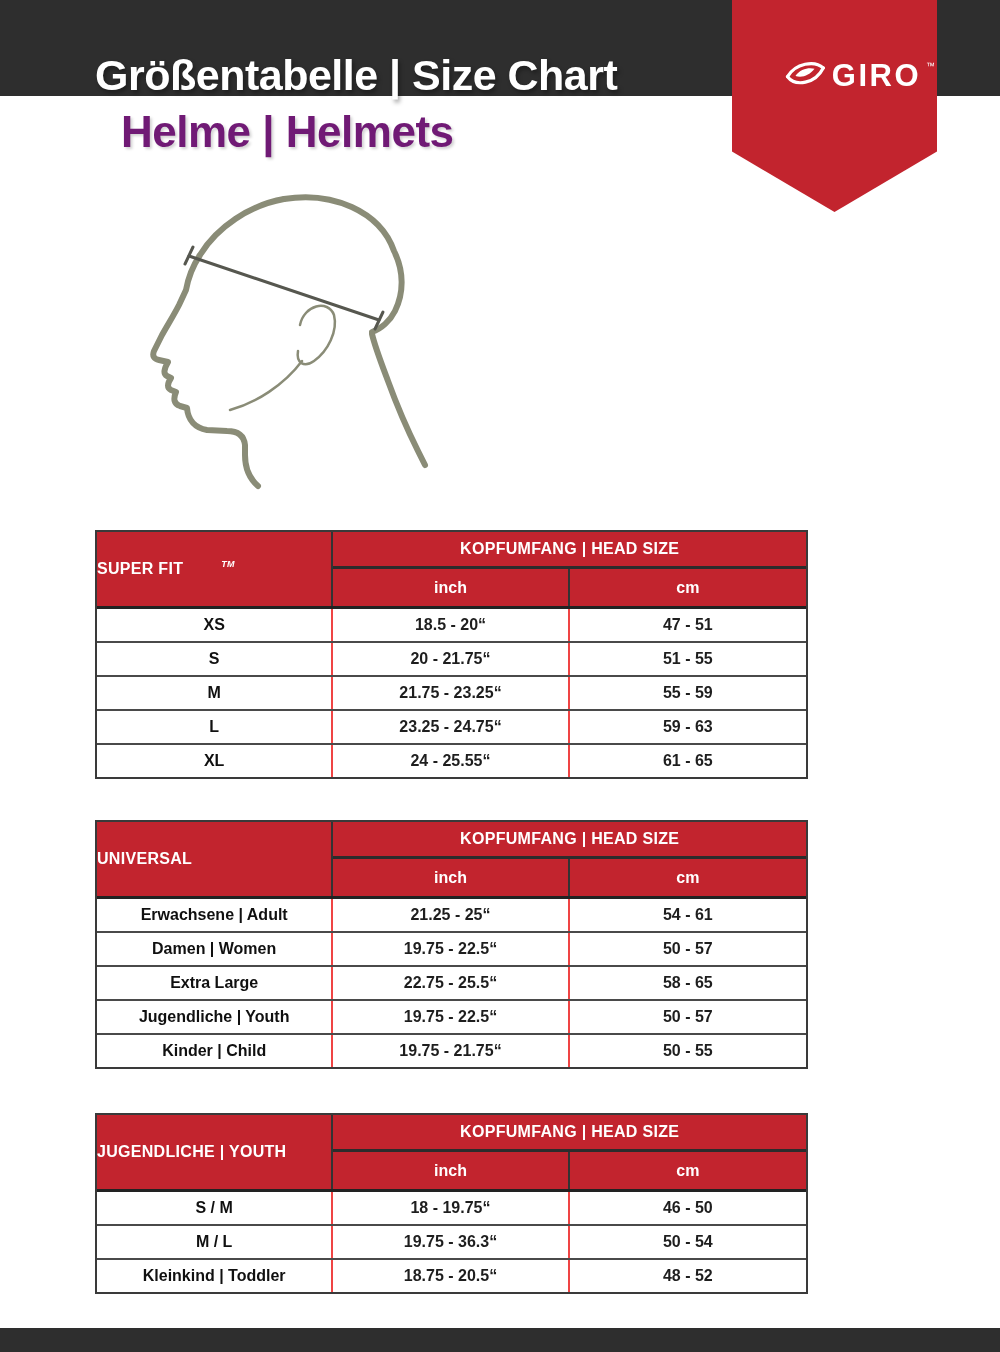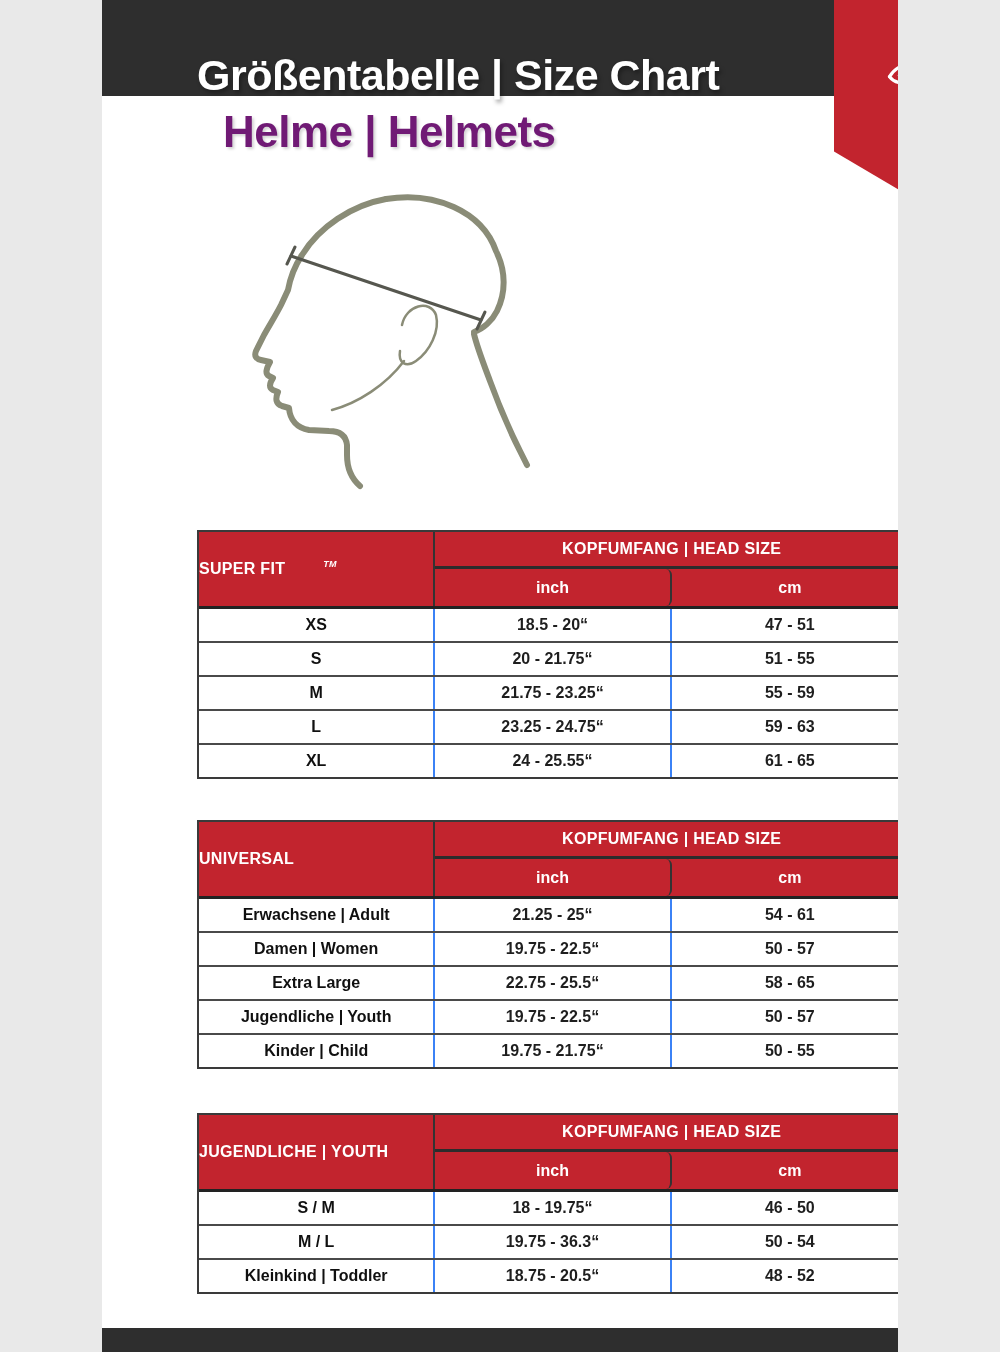--- a/index.html
+++ b/index.html
@@ -1,17 +1,17 @@
 <!DOCTYPE html>
 <html><head>
 <meta charset="utf-8">
 <style>
   html,body{margin:0;padding:0;}
   body{background:#e9e9e9;font-family:"Liberation Sans","DejaVu Sans",sans-serif;}
-  .page{position:relative;width:796px;height:1352px;background:#ffffff;margin:0 auto;overflow:hidden;}
+  .page{position:relative;width:1000px;height:1352px;background:#ffffff;margin:0 auto;overflow:hidden;}
 
   
   .topbar{position:absolute;left:0;top:0;width:1000px;height:96px;background:#2e2e2e;}
   .footerbar{position:absolute;left:0;top:1328px;width:1000px;height:24px;background:#2e2e2e;}
 
   
   .title{position:absolute;left:95px;top:54px;margin:0;font-size:43px;font-weight:bold;
          color:#ffffff;letter-spacing:-0.5px;line-height:1;z-index:3;
          text-shadow:2px 3px 4px rgba(0,0,0,0.35);white-space:nowrap;}
   .subtitle{position:absolute;left:121px;top:110px;margin:0;font-size:44px;font-weight:bold;
@@ -34,27 +34,27 @@
   .tbl-1{top:820px}
   .tbl-2{top:1113px}
   .thead{display:grid;grid-template-columns:1fr 1fr 1fr;grid-template-rows:37px 37px;
          background:#c2242e;color:#ffffff;font-weight:bold;}
   .cat{grid-row:1/3;grid-column:1;display:flex;align-items:center;justify-content:flex-start;
        border-right:2px solid #333;font-size:16px;letter-spacing:.3px;gap:37px;}
   .cat sup{font-size:9px;position:relative;top:-5px;margin-left:1px;font-style:italic;}
   .hs{grid-column:2/4;grid-row:1;display:flex;align-items:center;justify-content:center;
       border-bottom:3px solid #2c2c2c;font-size:16px;letter-spacing:.3px;}
   .colh{display:flex;align-items:center;justify-content:center;font-size:16px;}
-  .colh.inch{grid-column:2;grid-row:2;border-right:2px solid #333;border-radius:6px;}
+  .colh.inch{grid-column:2;grid-row:2;border-right:2px solid #333;}
   .colh.cm{grid-column:3;grid-row:2;}
   .tbody{border-top:3px solid #222;}
   .trow{display:grid;grid-template-columns:1fr 1fr 1fr;height:32px;}
   .trow + .trow{border-top:2px solid #4a4a4a;}
   .tcell{display:flex;align-items:center;justify-content:center;font-size:16px;color:#1e1e1e;font-weight:bold;}
-  .tcell:not(:last-child){border-right:2px solid #3b82f6;}
+  .tcell:not(:last-child){border-right:2px solid #ef4444;}
   .tcell.lbl{font-weight:bold;color:#101010;}
 </style>
 </head>
 <body>
 
 <div class="page">
 
   <div class="topbar"></div>
   <div class="footerbar"></div>
 

